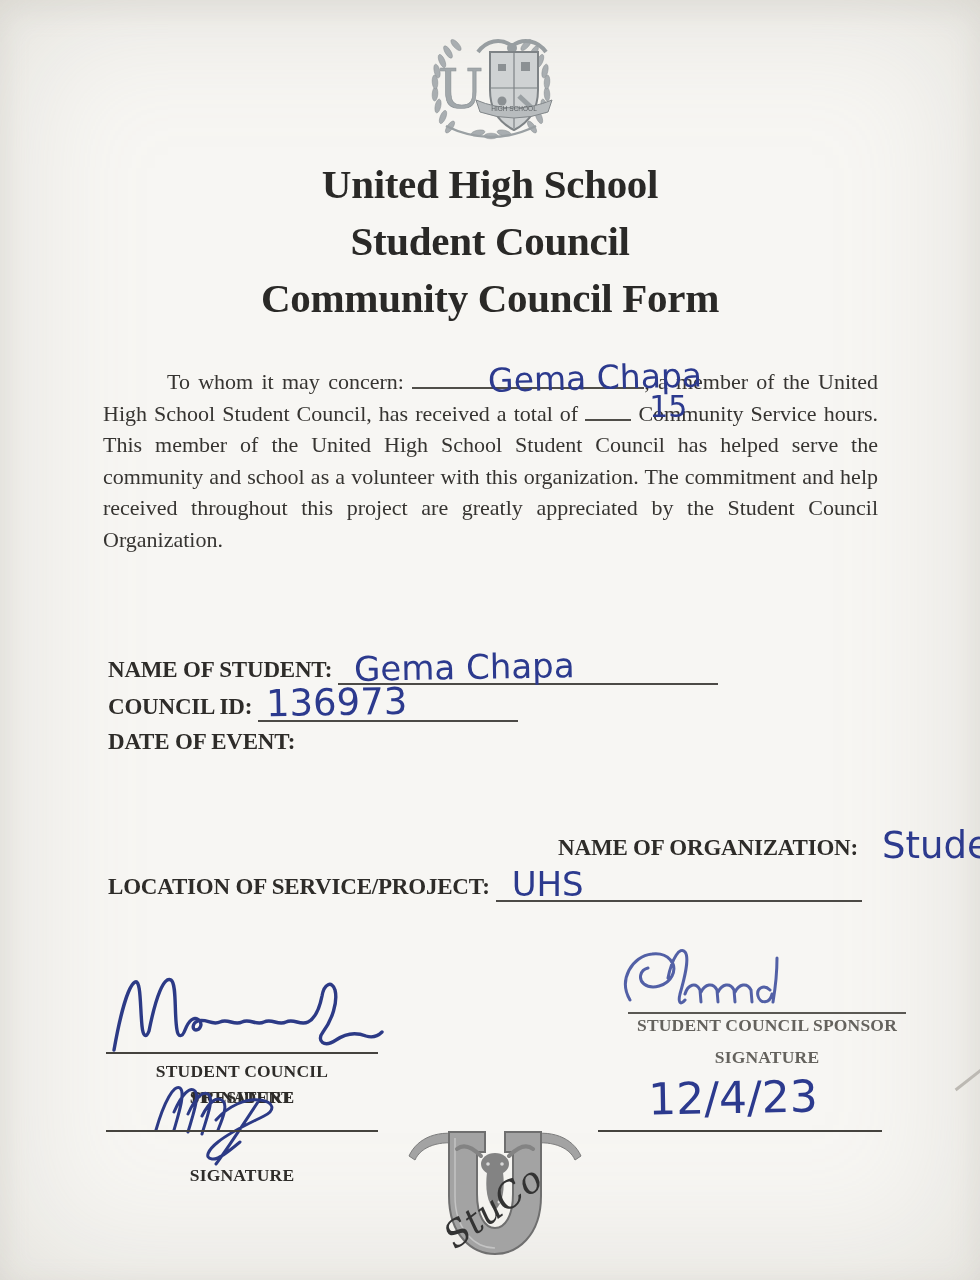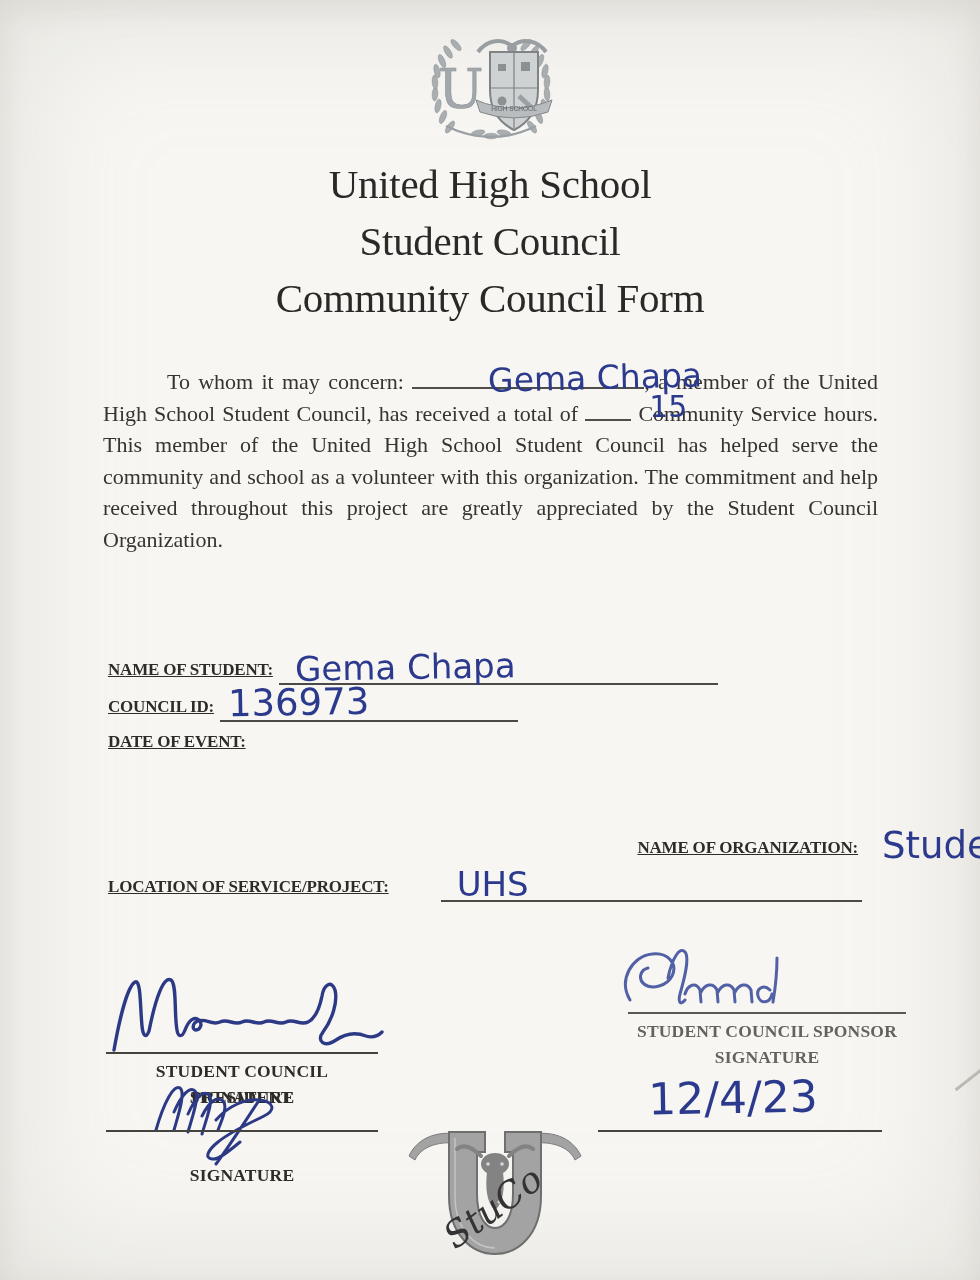--- a/index.html
+++ b/index.html
@@ -7,61 +7,61 @@
     position:relative; width:980px; height:1280px; margin:0 auto;
     background:#f7f6f3;
     box-shadow: inset 0 0 140px rgba(170,164,152,.28), inset 0 8px 30px rgba(160,155,145,.18);
     overflow:hidden;
     font-family:"Liberation Serif", serif;
     color:#2e2c29;
   }
   
   .crest { position:absolute; left:416px; top:28px; width:150px; height:120px; }
   .title { position:absolute; left:0; top:156px; width:100%; text-align:center; margin:0;
-           font-size:41px; font-weight:400; line-height:57px; color:#2a2927; letter-spacing:-.3px; }
+           font-size:41px; font-weight:700; line-height:57px; color:#2a2927; letter-spacing:-.3px; }
   .title span { display:block; }
   
   .bodypar { position:absolute; left:103px; top:366px; width:775px; margin:0;
              font-size:22px; line-height:31.5px; text-align:justify; color:#363431;
              text-indent:64px; }
   .blank { display:inline-block; position:relative; border-bottom:2.5px solid #504e49; vertical-align:baseline; }
   .blank-name  { width:232px; height:20px; }
   .blank-hours { width:46px;  height:20px; }
   .blank .hand { position:absolute; white-space:nowrap; }
   .blank-name  .hand { left:12px; bottom:-7px; font-size:33px; transform:rotate(-1.5deg); }
   .blank-hours .hand { left:0; bottom:-4px; font-size:30px; }
   .hand { font-family:"DejaVu Sans", sans-serif; color:#2c3a8e; }
   
   .frow { position:absolute; display:flex; align-items:flex-end; height:32px; }
-  .frow .flabel { flex:0 0 auto; font-weight:700; font-size:17px; line-height:30px; letter-spacing:-.2px; color:#2e2c29; white-space:nowrap;text-decoration:underline; }
+  .frow .flabel { flex:0 0 auto; font-weight:700; font-size:23px; line-height:30px; letter-spacing:-.2px; color:#2e2c29; white-space:nowrap; }
   .frow .fline  { flex:1 1 auto; position:relative; border-bottom:2.5px solid #4c4a46; height:30px; margin-left:6px; }
   .fline .hand  { position:absolute; bottom:-4px; white-space:nowrap; }
   #field-student-name     { left:108px; top:653px; width:610px; }
   #field-student-id       { left:108px; top:690px; width:410px; }
   #field-date-of-event    { left:108px; top:725px; width:609px; }
   #field-organization     { left:108px; top:833px; width:750px;flex-direction:column; }
-  #field-location         { left:108px; top:870px; width:754px;gap:46px; }
+  #field-location         { left:108px; top:870px; width:754px; }
   #field-student-name  .hand { left:16px; font-size:34px; transform:rotate(-1deg); }
   #field-student-id    .hand { left:8px;  font-size:37px; transform:rotate(-1deg); }
   #field-date-of-event .hand { left:8px;  font-size:36px; }
   #field-organization  .hand { left:24px; font-size:37px; }
   #field-location      .hand { left:16px; font-size:34px; }
   
   .sigblock { position:absolute; }
   .sigline  { position:absolute; left:0; right:0; border-bottom:2.5px solid #45433e; }
   .siglabel { position:absolute; left:0; right:0; text-align:center; font-weight:700; font-size:17.5px; line-height:26px; letter-spacing:.2px; }
   .sigsvg   { position:absolute; overflow:visible; }
   #sig-president { left:106px; top:970px;  width:272px; height:150px; }
   #sig-president .sigline { top:82px; }
   #sig-president .siglabel.l1 { top:88px; }
   #sig-president .siglabel.l2 { top:114px; }
   #sig-sponsor { left:628px; top:948px; width:278px; height:150px; }
   #sig-sponsor .sigline { top:64px; border-color:#5a5853; }
   #sig-sponsor .siglabel { color:#64625d; }
-  #sig-sponsor .siglabel.l1 { top:70px; }
+  #sig-sponsor .siglabel.l1 { top:64px; }
   #sig-sponsor .siglabel.l2 { top:96px; }
   #sig-secretary { left:106px; top:1068px; width:272px; height:150px; }
   #sig-secretary .sigline { top:62px; }
   #sig-secretary .siglabel.l1 { top:68px; }
   #sig-secretary .siglabel.l2 { top:94px; }
   #date-block { left:598px; top:1068px; width:284px; height:120px; }
   #date-block .sigline { top:62px; }
   #date-block .siglabel { top:68px; }
   #date-block .hand { position:absolute; left:0; right:14px; top:4px; text-align:center; font-size:44px; transform:rotate(-1deg); }
   

